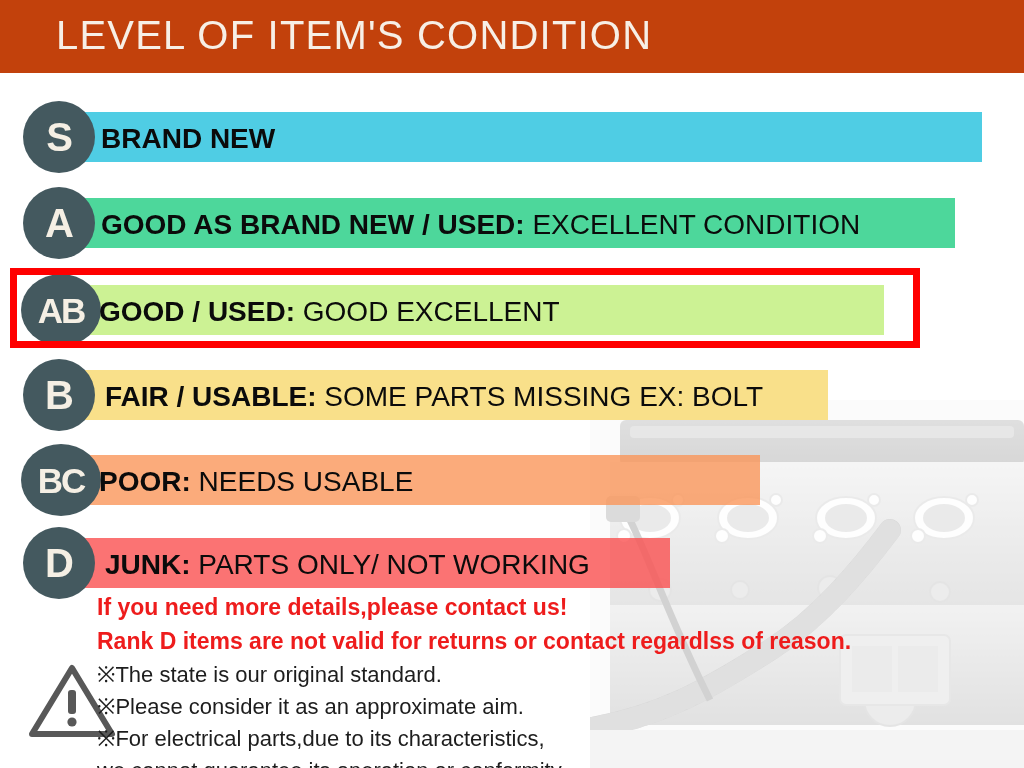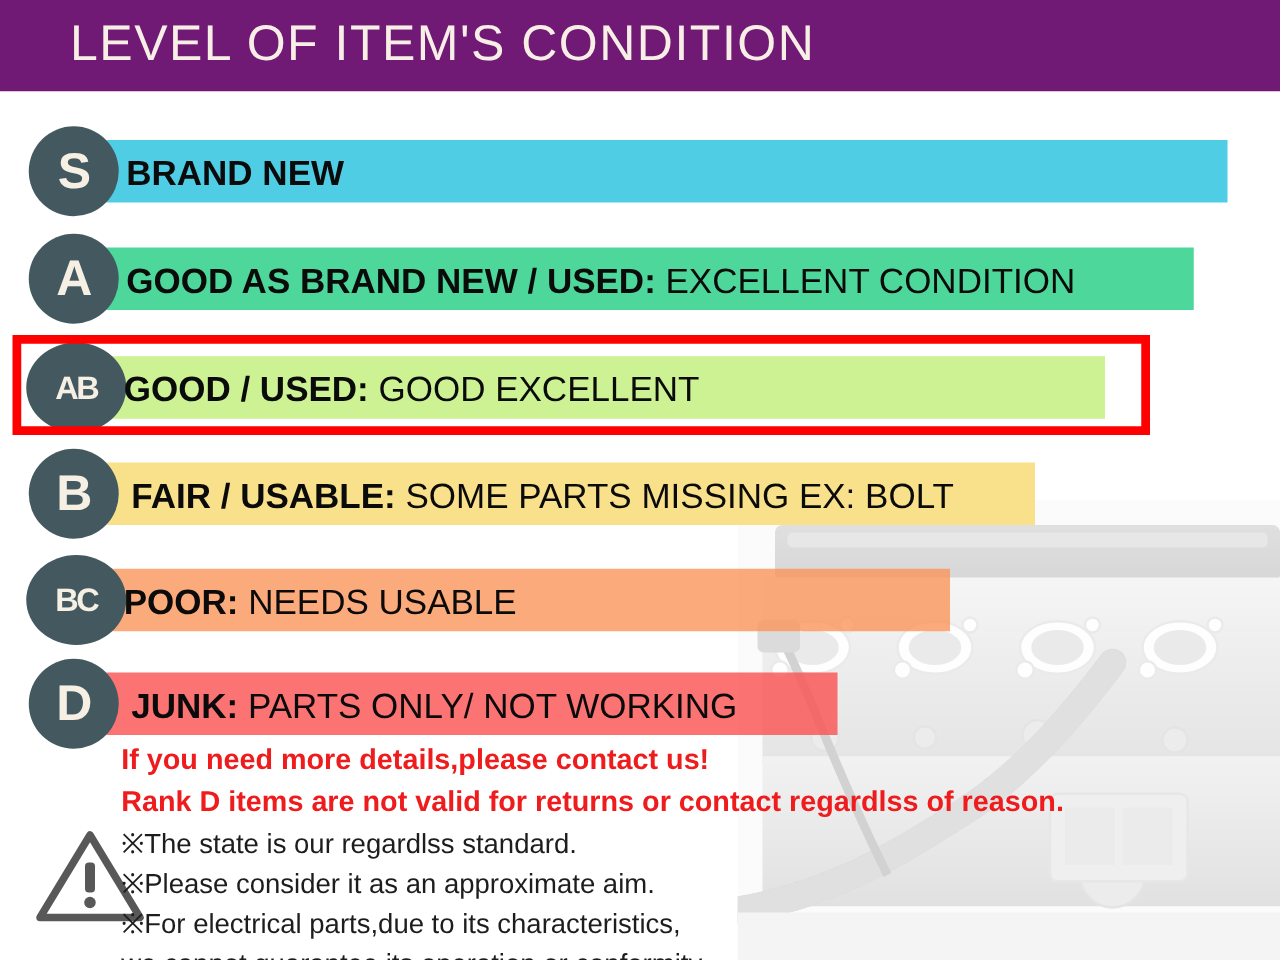--- a/index.html
+++ b/index.html
@@ -19,21 +19,21 @@
     overflow: hidden;
     opacity: .30;
     filter: grayscale(100%) contrast(92%) brightness(108%);
   }
   #photo-layer svg { display:block; width:434px; height:368px; }
 
   
   #header {
     position: absolute; left: 0; top: 0;
     width: 1024px; height: 73px;
-    background: #701a75;
+    background: #c2410c;
   }
   #header-title {
     position: absolute; left: 56px; top: 13px;
     font-size: 40px; letter-spacing: 1.2px;
     color: #f7efe6; font-weight: 400;
     font-family: "Liberation Sans", sans-serif;
     white-space: nowrap;
   }
 
   
@@ -50,21 +50,21 @@
     z-index: 3;
   }
   .rank-badge.wide { width: 80px; left: 21px; }
   .rank-badge-label {
     color: #f5efe4;
     font-weight: bold;
     font-size: 40px;
     line-height: 1;
     letter-spacing: -1px;
   }
-  .rank-badge.wide .rank-badge-label { font-size: 26px; letter-spacing: -2px; }
+  .rank-badge.wide .rank-badge-label { font-size: 35px; letter-spacing: -2px; }
   .rank-text {
     position: absolute;
     z-index: 4;
     white-space: nowrap;
     color: #0b0b0b;
     font-size: 28px;
     line-height: 1;
   }
   .rank-text .strong { font-weight: bold; margin-top: 26px; }
   .rank-text .normal { font-weight: normal; }
@@ -246,19 +246,19 @@
     <svg viewBox="0 0 92 80" xmlns="http://www.w3.org/2000/svg">
       <path d="M46 8 L86 74 L6 74 Z" fill="none" stroke="#585858" stroke-width="6" stroke-linejoin="round"></path>
       <rect x="42" y="30" width="8" height="24" rx="3" fill="#585858"></rect>
       <circle cx="46" cy="62" r="4.6" fill="#585858"></circle>
     </svg>
   </div>
 
   <div id="notes">
     <div class="note-red" style="top:4px;">If you need more details,please contact us!</div>
     <div class="note-red" style="top:38px;">Rank D items are not valid for returns or contact regardlss of reason.</div>
-    <div class="note-dark" style="top:72px;">※The state is our regardlss standard.</div>
+    <div class="note-dark" style="top:72px;">※The state is our original standard.</div>
     <div class="note-dark" style="top:104px;">※Please consider it as an approximate aim.</div>
     <div class="note-dark" style="top:136px;">※For electrical parts,due to its characteristics,</div>
     <div class="note-dark" style="top:168px;">we cannot guarantee its operation or conformity.</div>
   </div>
 
 </div>
 
 </body></html>

